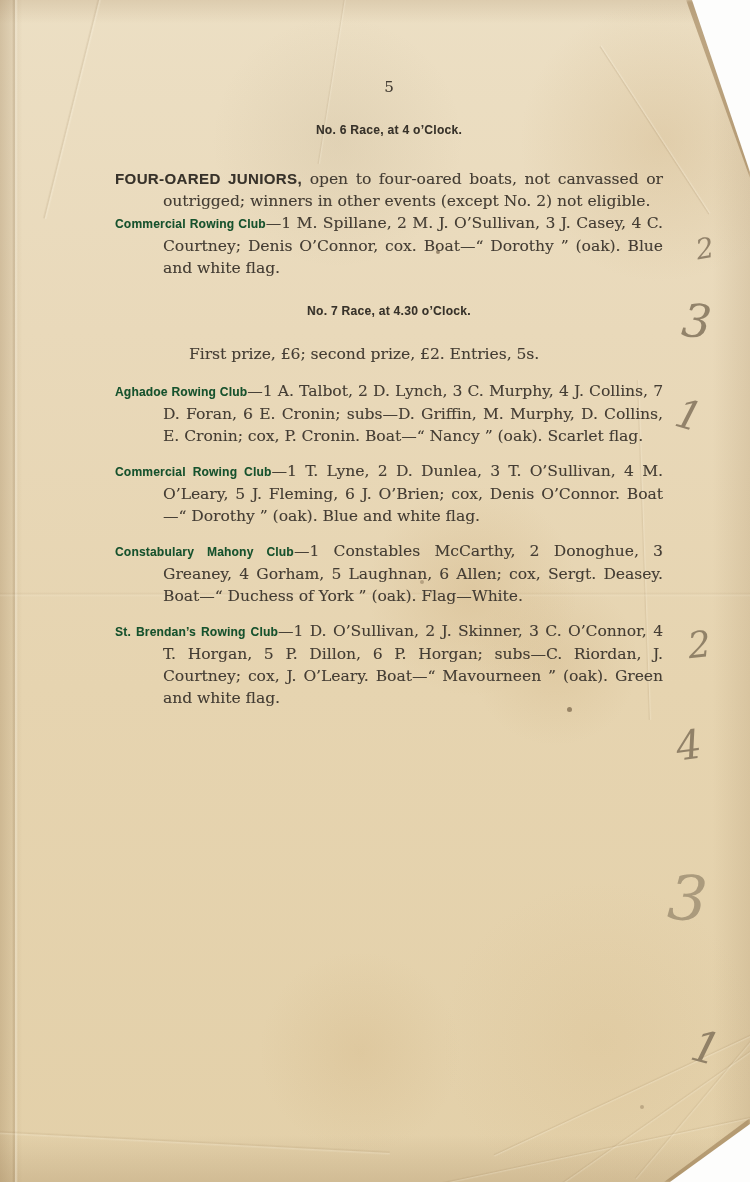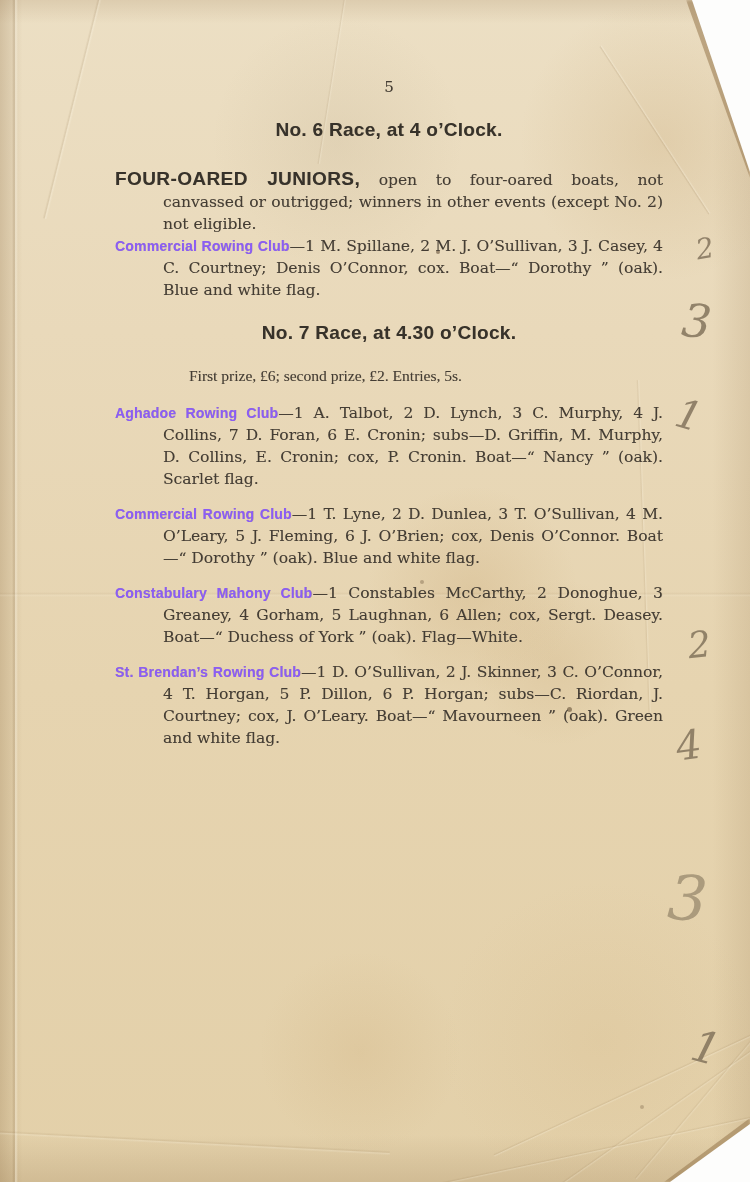--- a/index.html
+++ b/index.html
@@ -23,32 +23,32 @@
   .crease{position:absolute;pointer-events:none;
     background:linear-gradient(90deg, rgba(120,90,50,0) 0%, rgba(120,90,50,.22) 38%, rgba(255,250,235,.45) 62%, rgba(120,90,50,0) 100%);}
   .crease.h{background:linear-gradient(180deg, rgba(120,90,50,0) 0%, rgba(120,90,50,.20) 38%, rgba(255,250,235,.40) 62%, rgba(120,90,50,0) 100%);}
   .speck{position:absolute;border-radius:50%;background:rgba(90,70,45,.55);}
   .corner{position:absolute;background:#fdfdfc;}
   .corner-shadow{position:absolute;background:rgba(150,118,76,.55);filter:blur(1.5px);}
   .content{position:absolute;left:115px;top:76px;width:548px;color:#443d34;
     font-size:15.5px;line-height:22px;text-align:justify;
     text-shadow:.3px .3px 0 rgba(70,60,45,.30);}
   .page-number{text-align:center;font-size:15px;margin:0 0 20px;}
-  .race-heading{font-family:"Liberation Sans", sans-serif;font-weight:700;font-size:19px;
+  .race-heading{font-family:"Liberation Sans", sans-serif;font-weight:700;font-size:12px;
     line-height:24px;text-align:center;letter-spacing:.3px;color:#37322a;margin:0 0 26px;}
   .heading-2{margin:20px 0 20px;}
   .classpara{margin:0;padding-left:48px;text-indent:-48px;}
-  .classname{font-family:"Liberation Sans", sans-serif;font-weight:700;font-size:19px;
+  .classname{font-family:"Liberation Sans", sans-serif;font-weight:700;font-size:15px;
     letter-spacing:.4px;color:#37322a;}
   .prizeline{margin:0 0 13px 62px;}
-  .race7 .prizeline{margin-left:74px;margin-bottom:15px;font-family:Liberation Serif, serif;}
+  .race7 .prizeline{margin-left:74px;margin-bottom:15px;}
   .entry{margin:0 0 8px;padding-left:48px;text-indent:-48px;}
   .race7 .entry{margin-bottom:13px;}
-  .club{font-family:"Liberation Sans", sans-serif;font-weight:700;font-size:14px;
-    letter-spacing:.2px;color:#8b5cf6;}
+  .club{font-family:"Liberation Sans", sans-serif;font-weight:700;font-size:12px;
+    letter-spacing:.2px;color:#14532d;}
   .pencil{position:absolute;color:rgba(124,109,86,.8);font-family:"DejaVu Serif", serif;
     font-style:italic;text-shadow:none;}
   .m1{left:696px;top:232px;font-size:28px;transform:rotate(-10deg);}
   .m2{left:682px;top:294px;font-size:46px;transform:rotate(6deg);}
   .m3{left:676px;top:392px;font-size:40px;transform:rotate(16deg);}
   .m4{left:688px;top:624px;font-size:36px;transform:rotate(-6deg);}
   .m5{left:676px;top:722px;font-size:40px;transform:rotate(-8deg);}
   .m6{left:668px;top:862px;font-size:62px;transform:rotate(4deg);color:rgba(124,109,86,.55);}
   .m7{left:692px;top:1022px;font-size:44px;transform:rotate(15deg);}
 </style>

